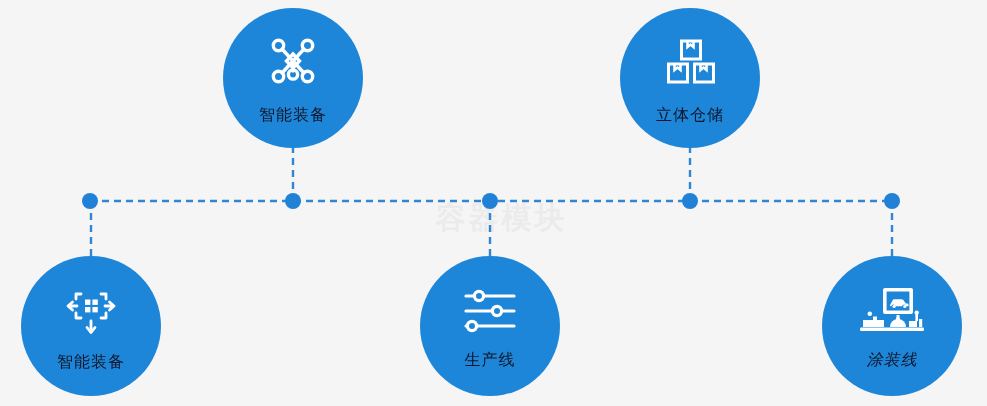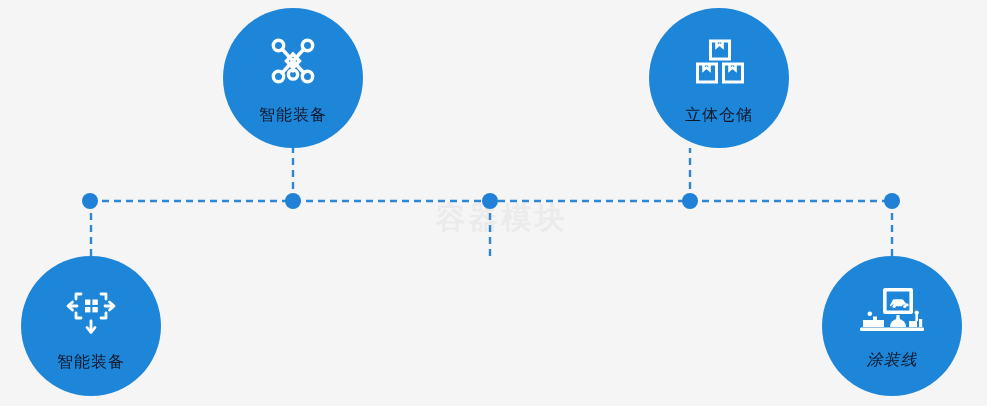--- a/index.html
+++ b/index.html
@@ -119,21 +119,21 @@
           <circle cx="13.5" cy="43.5" r="5.2"></circle>
           <circle cx="42.5" cy="43.5" r="5.2"></circle>
           <circle cx="28" cy="41.5" r="4.6"></circle>
           <path d="M28 21 L34.5 28 L28 35 L21.5 28 Z"></path>
         </g>
       </svg>
     </span>
     <span class="node-label">智能装备</span>
   </div>
 
-  <div class="node top" style="left:649px; top:8px; width:140px; height:140px;">
+  <div class="node top" style="left:620px; top:8px; width:140px; height:140px;">
     <span class="icon-wrap">
       <svg width="56" height="56" viewBox="0 0 56 56">
         <g fill="none" stroke="#ffffff" stroke-width="3">
           <rect x="19.5" y="8" width="19" height="18"></rect>
           <path d="M25.5 8 v6 l3 -2.4 l3 2.4 v-6" stroke-width="2.6"></path>
           <rect x="6.5" y="31" width="19" height="18"></rect>
           <path d="M12.5 31 v6 l3 -2.4 l3 2.4 v-6" stroke-width="2.6"></path>
           <rect x="32.5" y="31" width="19" height="18"></rect>
           <path d="M38.5 31 v6 l3 -2.4 l3 2.4 v-6" stroke-width="2.6"></path>
         </g>
@@ -164,20 +164,37 @@
           <path d="M46.5 18 L51 22 L46.5 26"></path>
 
           <path d="M28 37 v11"></path>
           <path d="M24 43.5 L28 48.5 L32 43.5"></path>
         </g>
       </svg>
     </span>
     <span class="node-label">智能装备</span>
   </div>
 
+  <div class="node bottom" style="left:420px; top:256px; width:140px; height:140px;">
+    <span class="icon-wrap">
+      <svg width="58" height="50" viewBox="0 0 58 50">
+        <g stroke="#ffffff" stroke-width="3.2" stroke-linecap="round" fill="none">
+          <line x1="5" y1="10" x2="53" y2="10"></line>
+          <line x1="5" y1="25" x2="53" y2="25"></line>
+          <line x1="5" y1="40" x2="53" y2="40"></line>
+        </g>
+        <g fill="#1e86d9" stroke="#ffffff" stroke-width="3.2">
+          <circle cx="18" cy="10" r="4.6"></circle>
+          <circle cx="36" cy="25" r="4.6"></circle>
+          <circle cx="11" cy="40" r="4.6"></circle>
+        </g>
+      </svg>
+    </span>
+    <span class="node-label">生产线</span>
+  </div>
 
   <div class="node bottom" style="left:822px; top:256px; width:140px; height:140px;font-style:italic;">
     <span class="icon-wrap">
       <svg width="66" height="50" viewBox="0 0 66 50">
         <g fill="#ffffff">
 
           <path d="M26 2 h26 a2 2 0 0 1 2 2 v22 a2 2 0 0 1 -2 2 h-26 a2 2 0 0 1 -2 -2 v-22 a2 2 0 0 1 2 -2 z
                    M27.6 5.6 v18.8 h22.8 v-18.8 z"></path>
 
           <path d="M31 19 l2.5 -4.6 a2 2 0 0 1 1.8 -1.1 h7.4 a2 2 0 0 1 1.6 0.8 l2.6 3.4 h1.6 a1 1 0 0 1 1 1 v1.8 h-2.2

